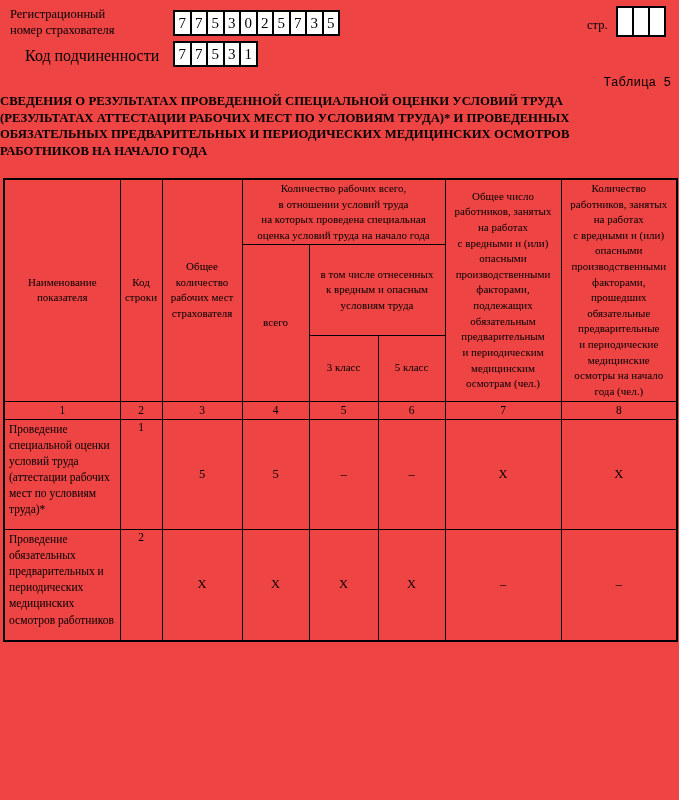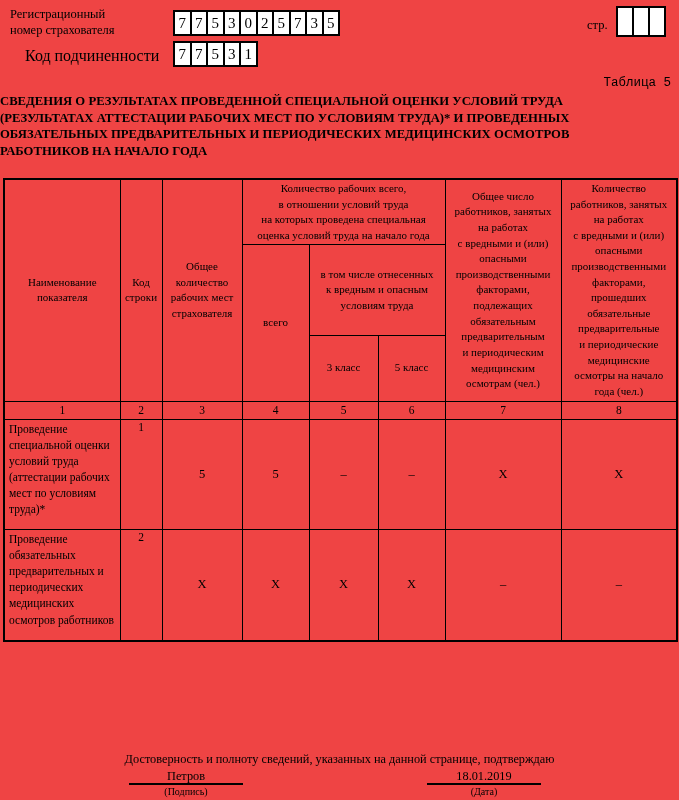--- a/index.html
+++ b/index.html
@@ -202,25 +202,14 @@
         <td class="val">X</td>
         <td class="val">X</td>
         <td class="val">X</td>
         <td class="val">X</td>
         <td class="val">–</td>
         <td class="val">–</td>
       </tr>
     </tbody>
   </table>
 
-  <div class="footer">
-    <div class="confirm">Достоверность и полноту сведений, указанных на данной странице, подтверждаю</div>
-    <div class="sigblock">
-      <div class="line-value">Петров</div>
-      <div class="line-label">(Подпись)</div>
-    </div>
-    <div class="dateblock">
-      <div class="line-value">18.01.2019</div>
-      <div class="line-label">(Дата)</div>
-    </div>
-  </div>
 
 </div>
 
 </body></html>

